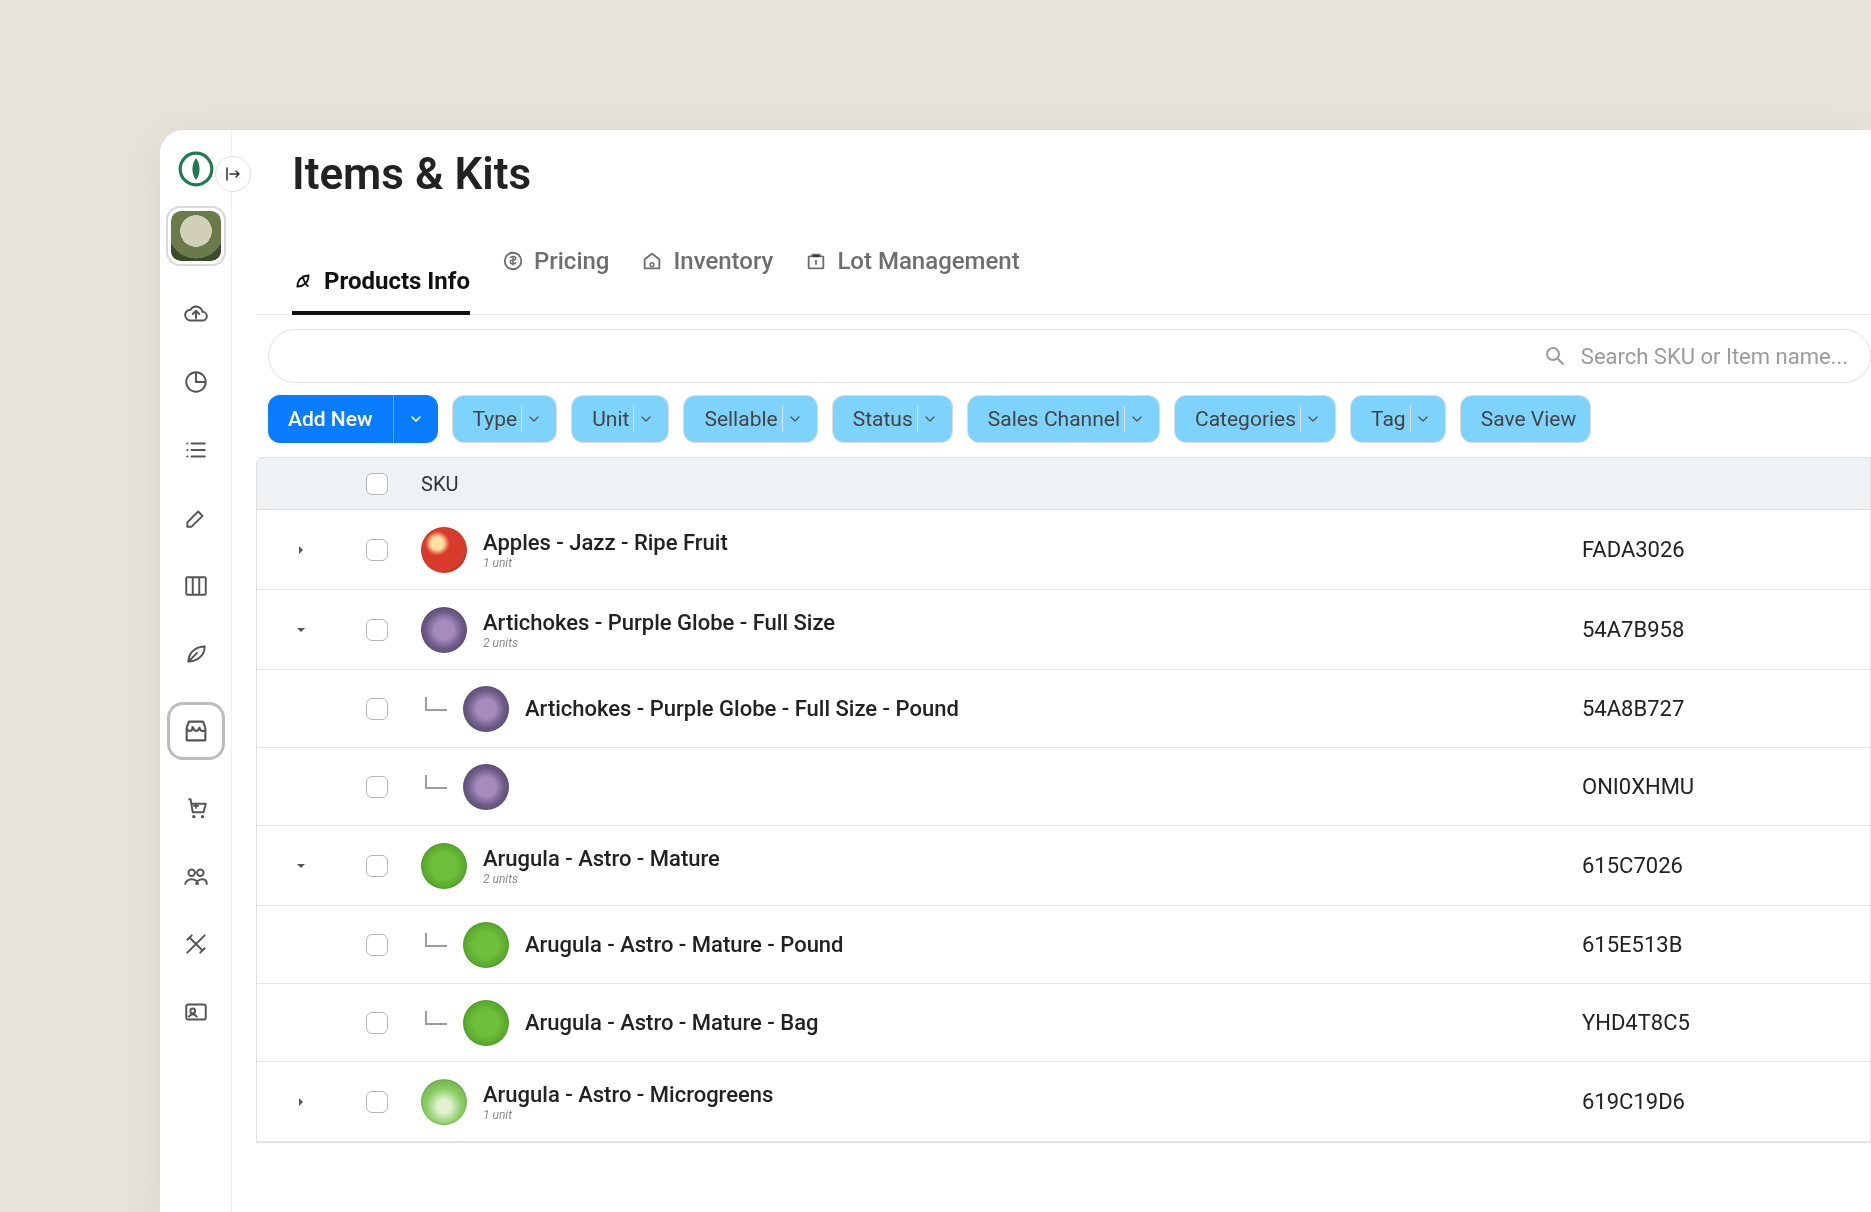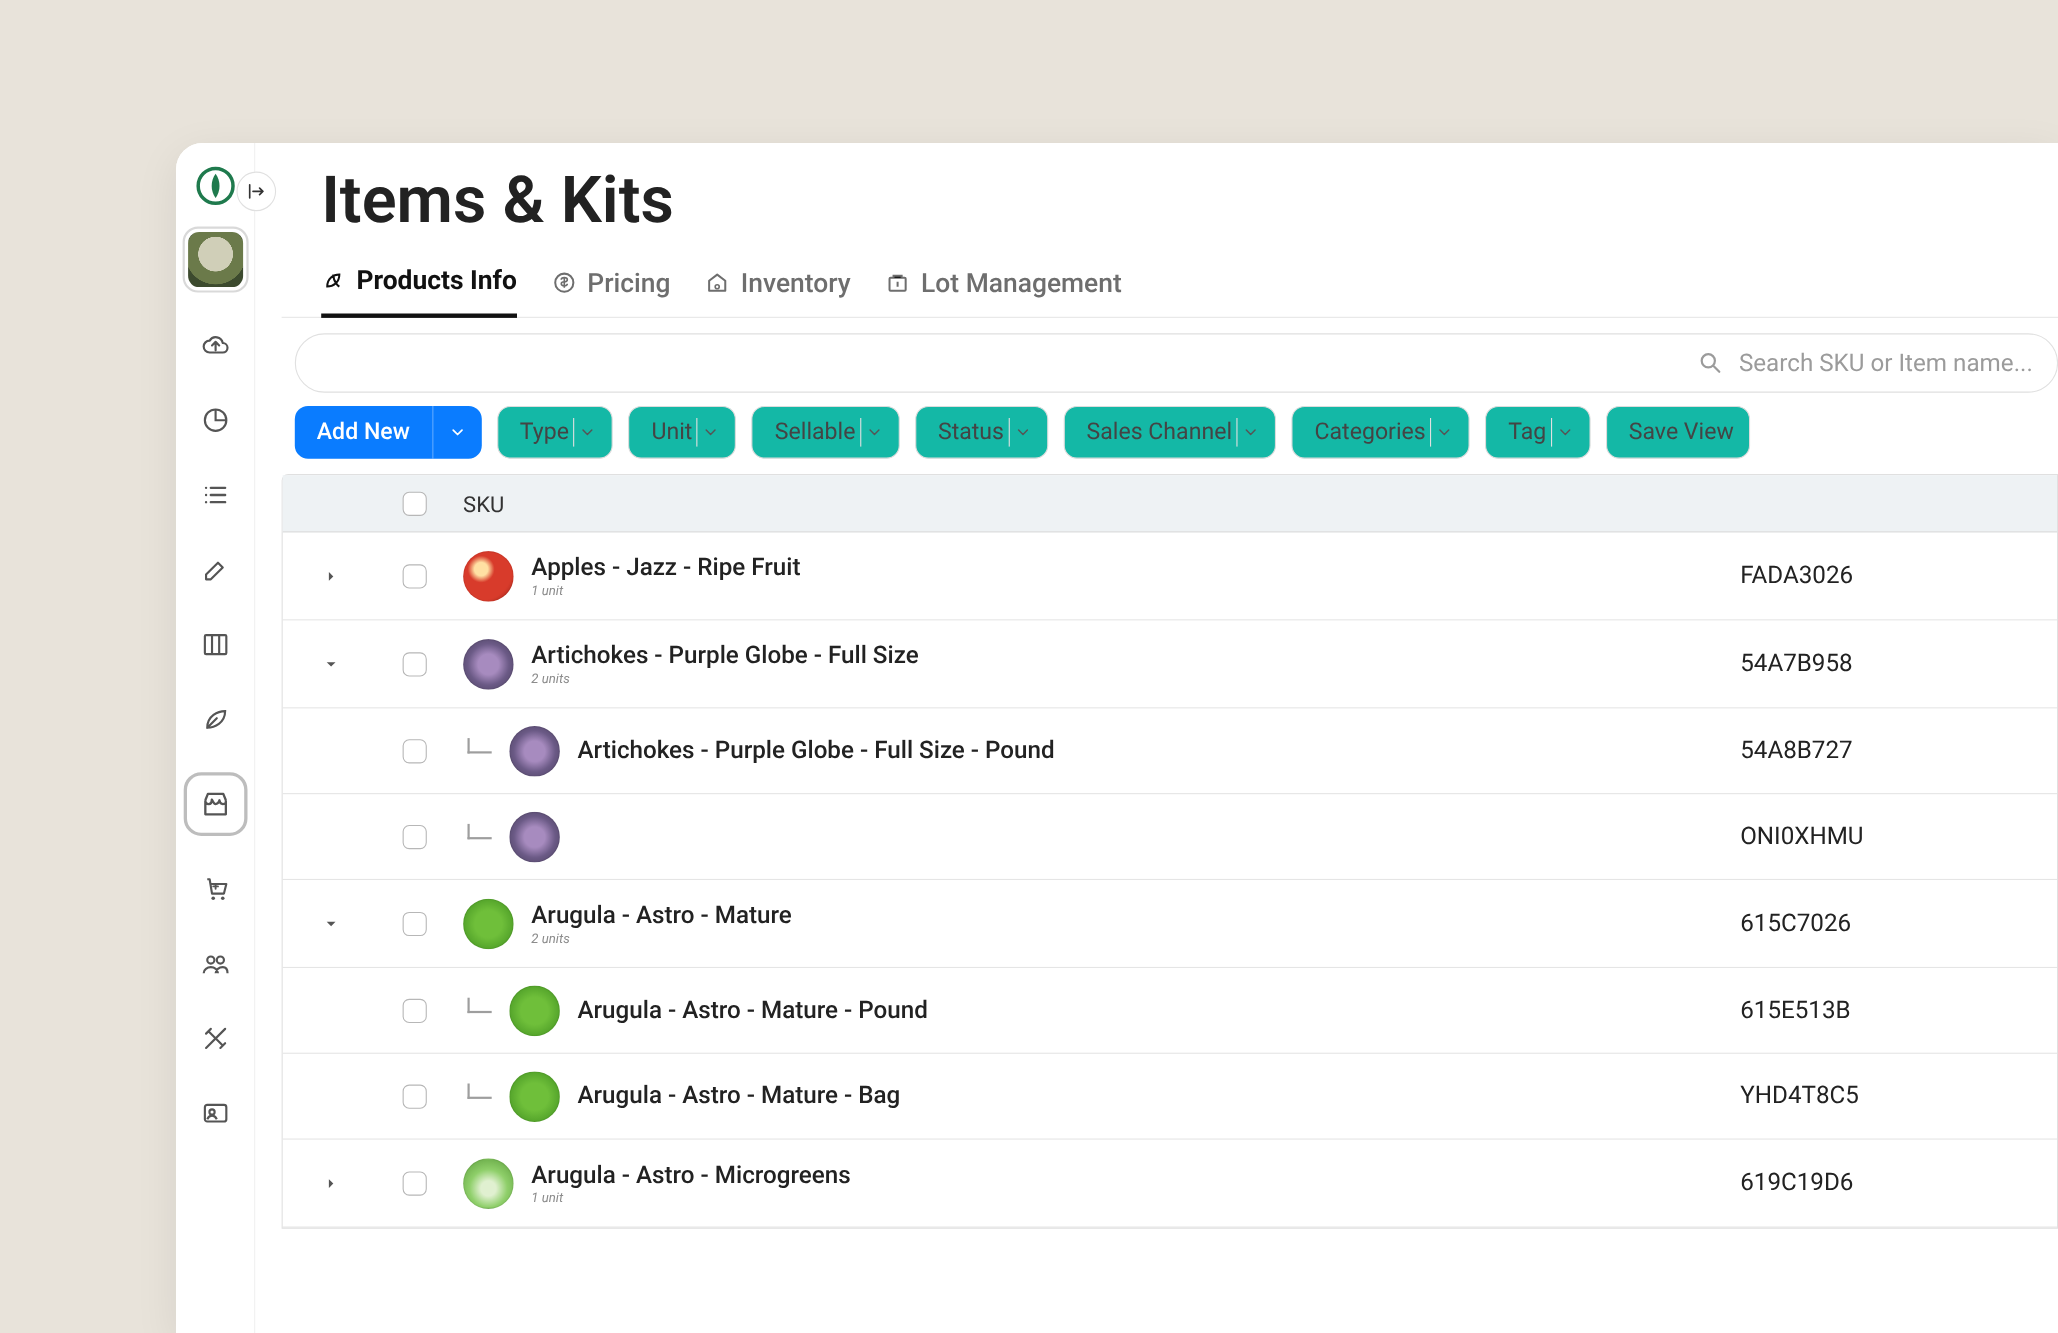--- a/index.html
+++ b/index.html
@@ -74,38 +74,39 @@
   position:absolute;top:180px;left:0;width:8px;bottom:0;
   background:#8c8c8c;border-radius:4px;
 }
 .main {
   flex:1;
   display:flex;flex-direction:column;
   overflow:hidden;
   padding-left:24px;
 }
 .page-title{
-  font-size:59px;font-weight:600;color:#222;
+  font-size:44px;font-weight:600;color:#222;
   padding:18px 0 10px 36px;
 }
 .tabs{
   display:flex;gap:32px;
   padding:14px 0 0 36px;
   border-bottom:1px solid #e7e7e7;
 }
 .tab{
   display:flex;align-items:center;gap:10px;
   padding-bottom:16px;
   color:#6e6e6e;font-size:24px;font-weight:500;
   cursor:pointer;
 }
 .tab.active{
   color:#111;font-weight:700;
   border-bottom:4px solid #111;
   margin-bottom:-1px;
+  margin-top:43px;
 }
 .tab svg{width:22px;height:22px;}
 .searchbar{
   margin:14px 0 12px 12px;
   height:54px;
   border:1px solid #e0e0e0;border-radius:28px;
   display:flex;align-items:center;gap:14px;
   padding:0 22px;color:#9b9b9b;font-size:22px;justify-content:flex-end;
 }
 .toolbar{
@@ -115,21 +116,21 @@
 .addnew{
   display:flex;height:48px;align-items:stretch;
   background:#0a7cff;border-radius:12px;overflow:hidden;
   color:#fff;font-size:21px;font-weight:500;
 }
 .addnew .lbl{display:flex;align-items:center;padding:0 20px;cursor:pointer;}
 .addnew .dd{display:flex;align-items:center;padding:0 14px;border-left:1px solid rgba(255,255,255,.35);cursor:pointer;}
 .filter{
   height:48px;border:1px solid #dcdcdc;border-radius:12px;
   display:flex;align-items:center;padding:0 14px 0 20px;
-  color:#444;font-size:21px;cursor:pointer;background:#14b8a6;
+  color:#444;font-size:21px;cursor:pointer;background:#7dd3fc;
 }
 .filter .divider{width:1px;height:26px;background:#e0e0e0;margin:0 4px;}
 .table{
   border:1px solid #e0e0e0;border-radius:6px 0 0 0;
   margin-left:0;
 }
 .thead{
   display:grid;
   grid-template-columns:76px 76px 1fr 300px;
   background:#eef2f4;

